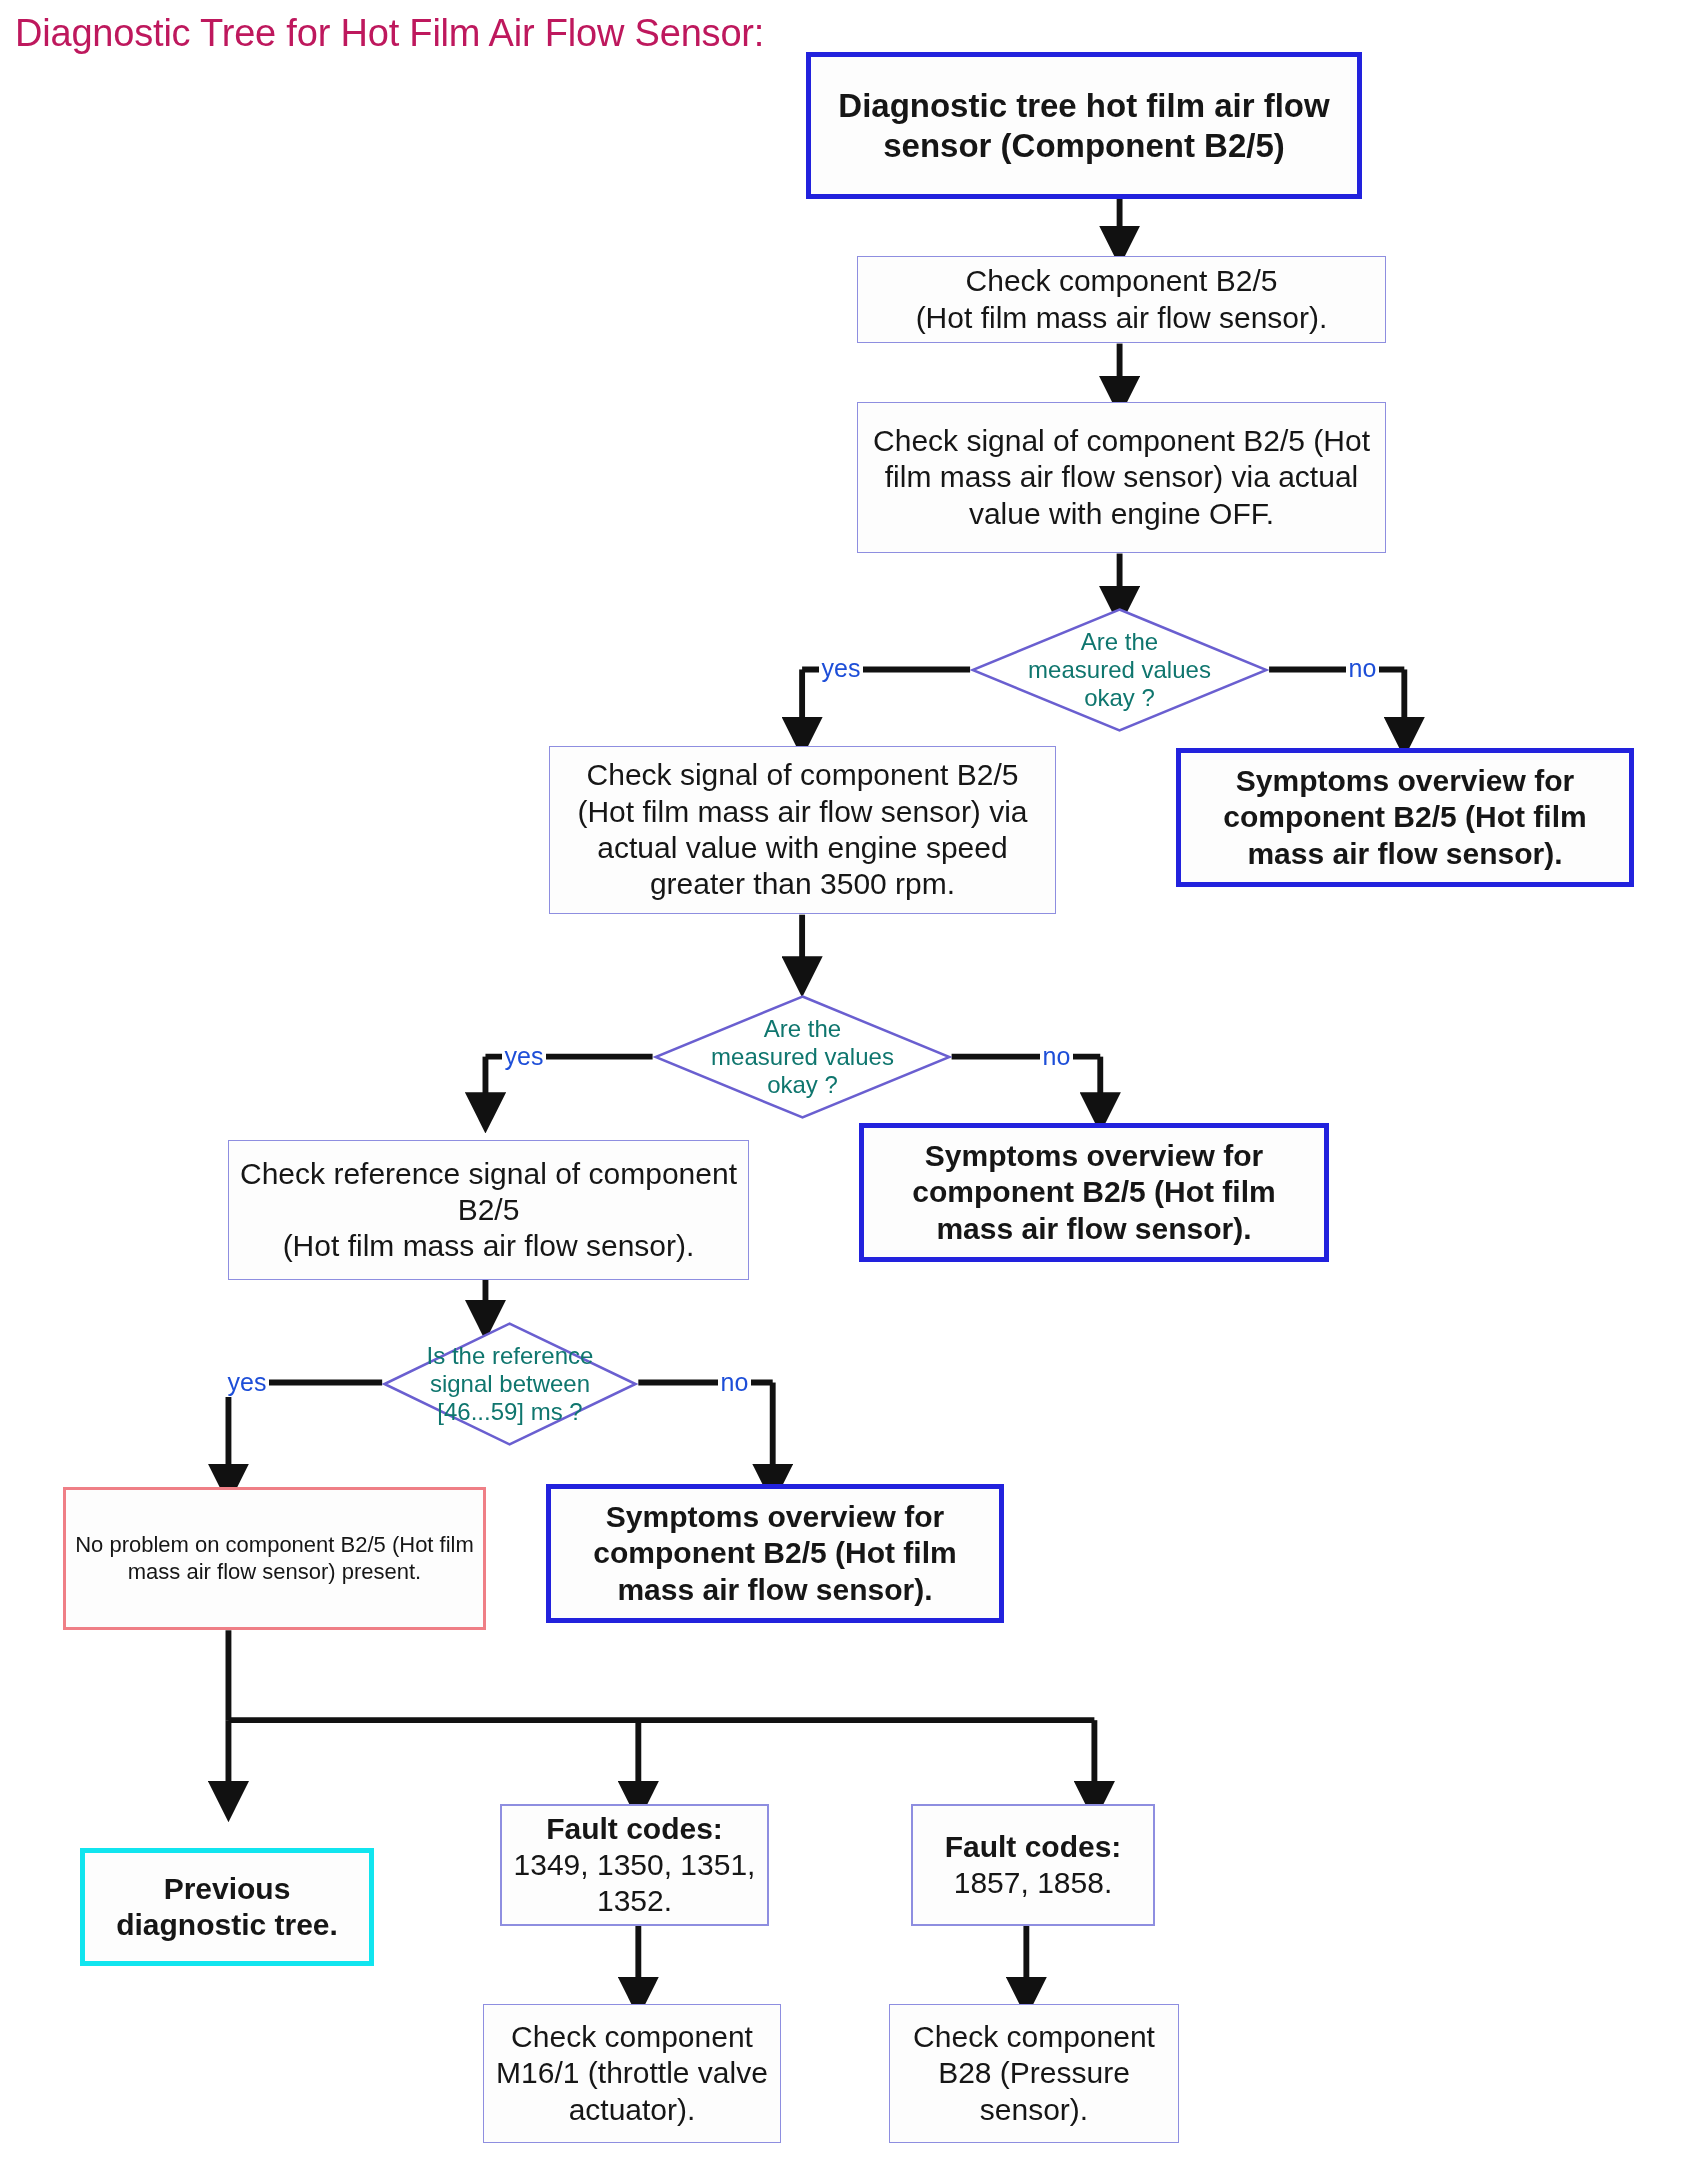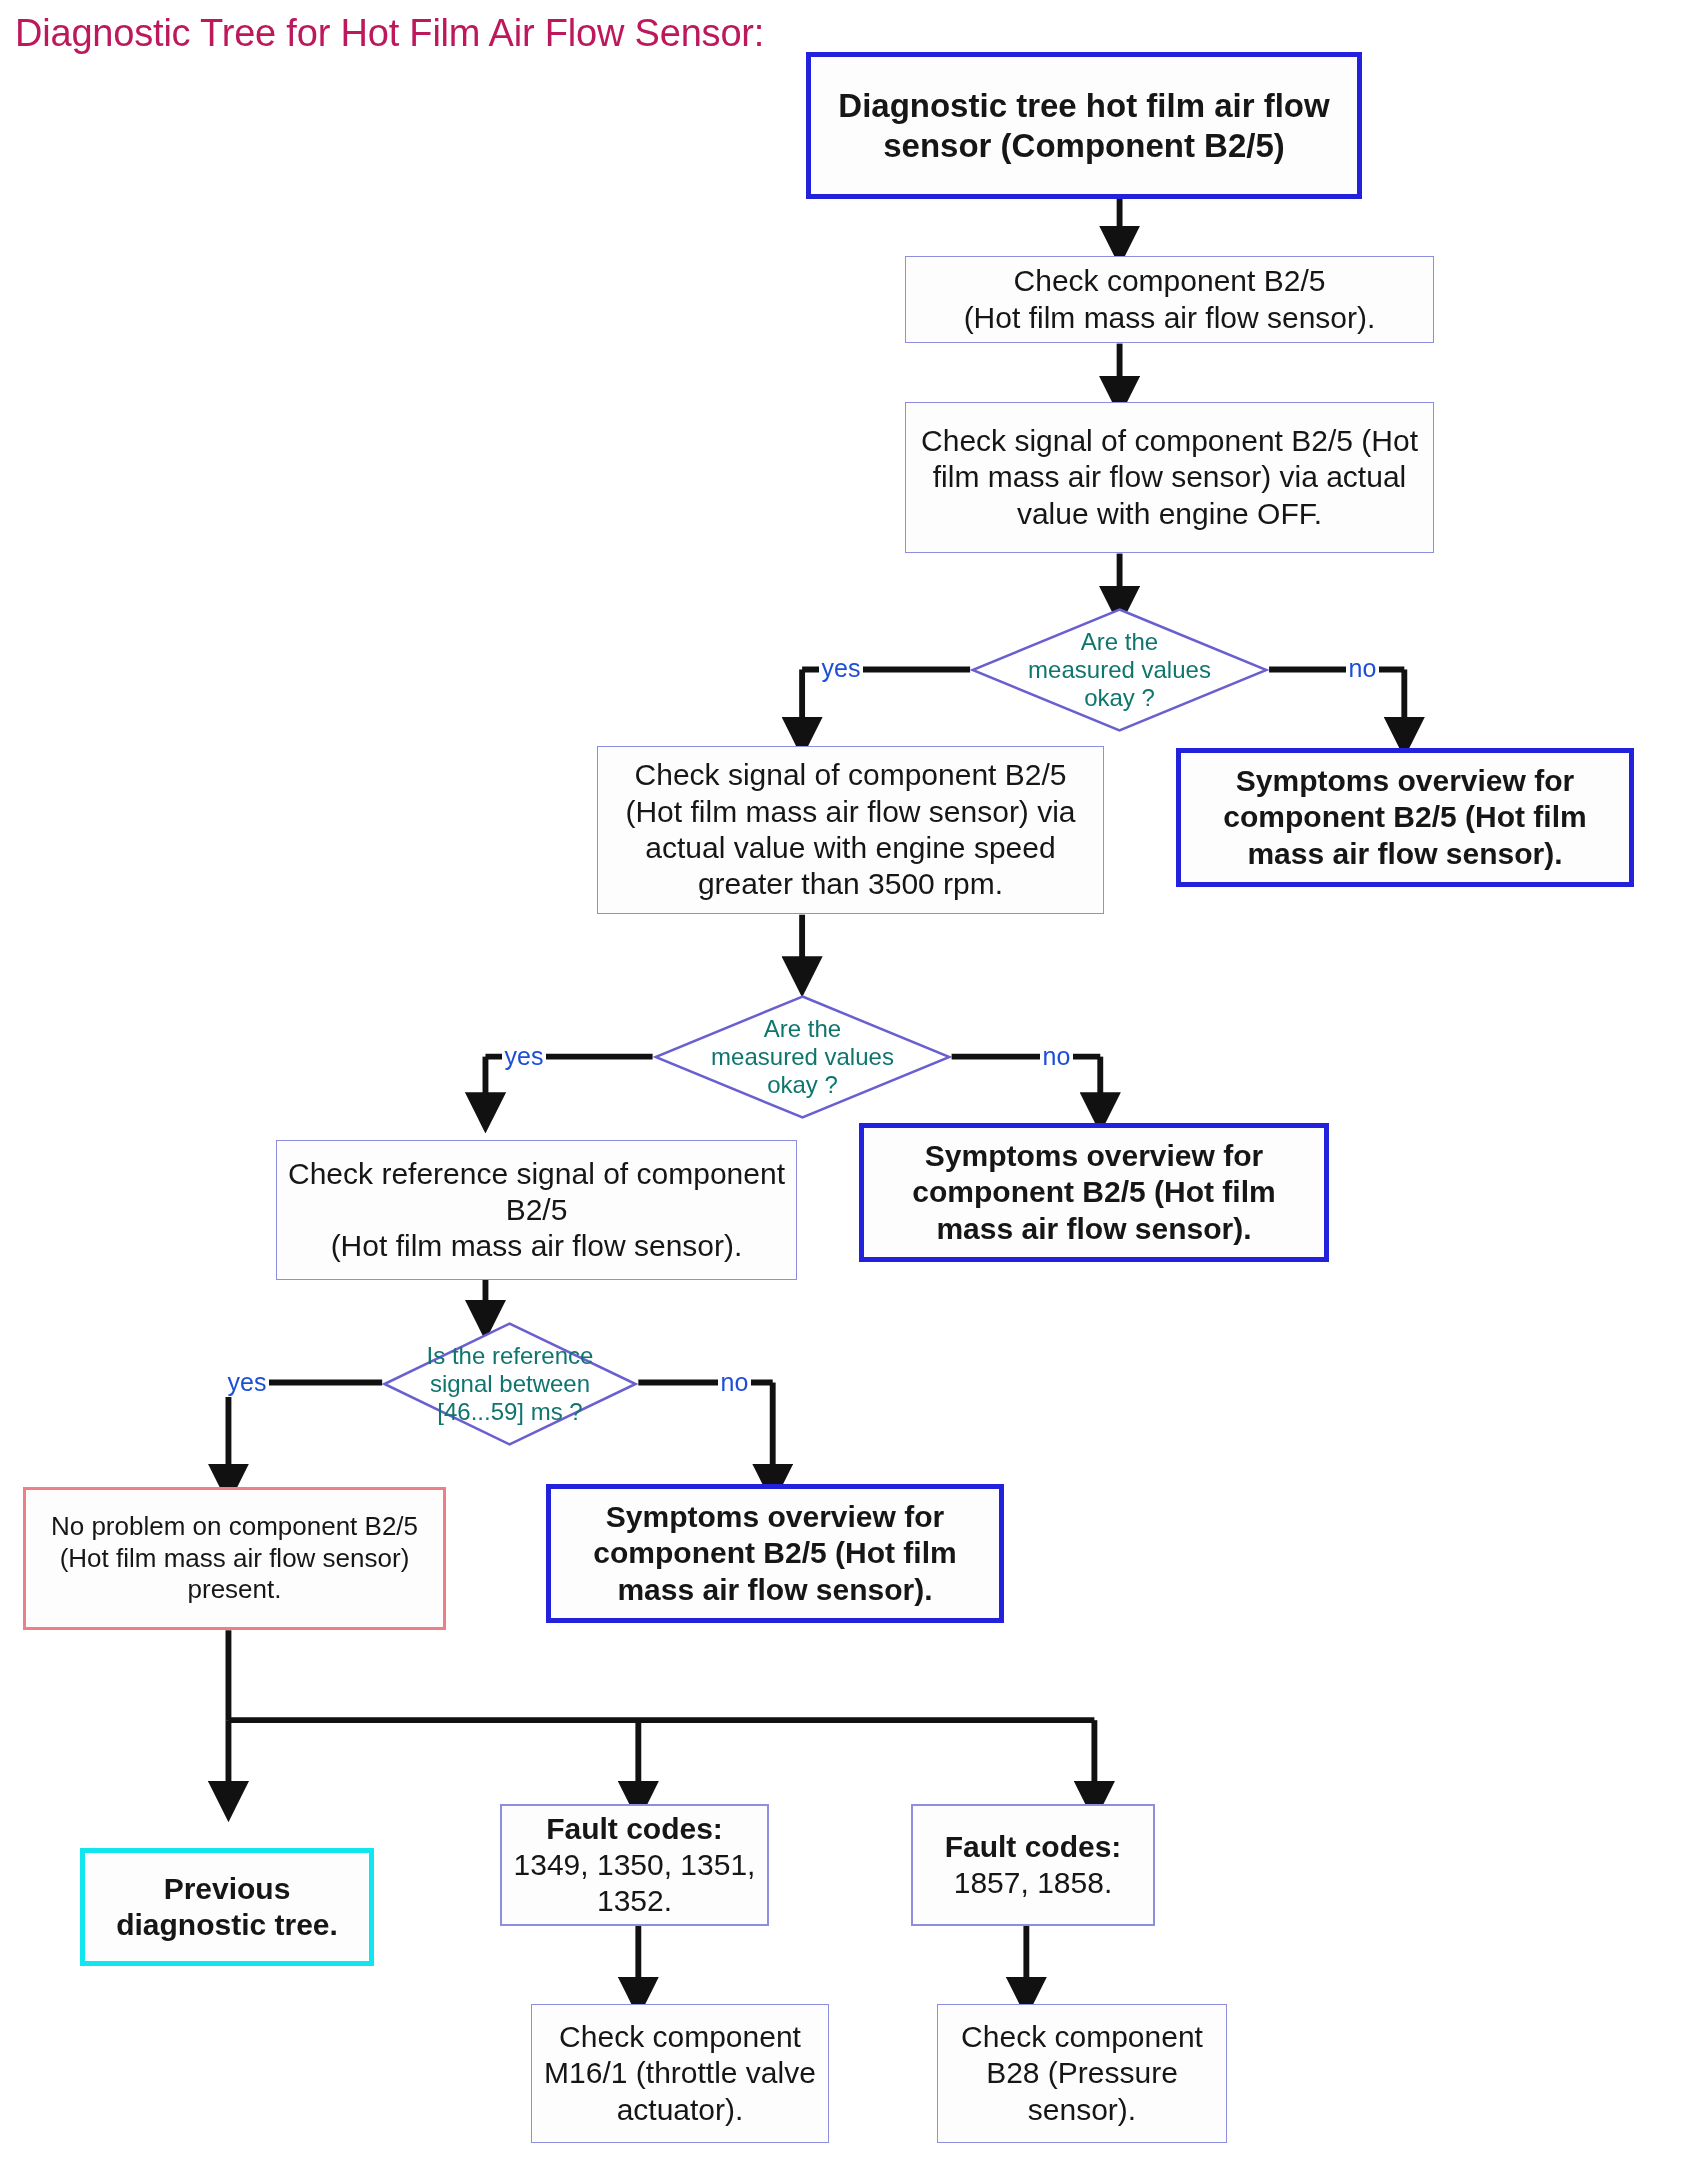--- a/index.html
+++ b/index.html
@@ -44,23 +44,23 @@
     align-items: center;
     justify-content: center;
     text-align: center;
     color: #161616;
     line-height: 1.21;
     padding: 3.4px 8.4px;
   }
   .node .txt { display: block; width: 100%; }
   
   .v-root      { border: 5.9px solid #2222dd; font-weight: bold; font-size: 33px; }
-  .v-process   { border: 1.7px solid #8e8ee0; font-size: 30px; margin-left: 48px; }
+  .v-process   { border: 1.7px solid #8e8ee0; font-size: 30px; }
   .v-terminal  { border: 5.9px solid #2222dd; font-weight: bold; font-size: 30px; }
-  .v-ok        { border: 3.4px solid #ef7f86; font-size: 26px; }
+  .v-ok        { border: 3.4px solid #ef7f86; font-size: 22px; margin-left: 40px; }
   .v-prev      { border: 5.9px solid #11e5ef; font-weight: bold; font-size: 30px; margin-top: 44px; }
   .v-codes     { border: 2.5px solid #8e8ee0; font-size: 30px; }
   .codes-head  { font-weight: bold; display: block; }
   .decision {
     position: absolute;
     display: flex;
     align-items: center;
     justify-content: center;
     text-align: center;
   }

